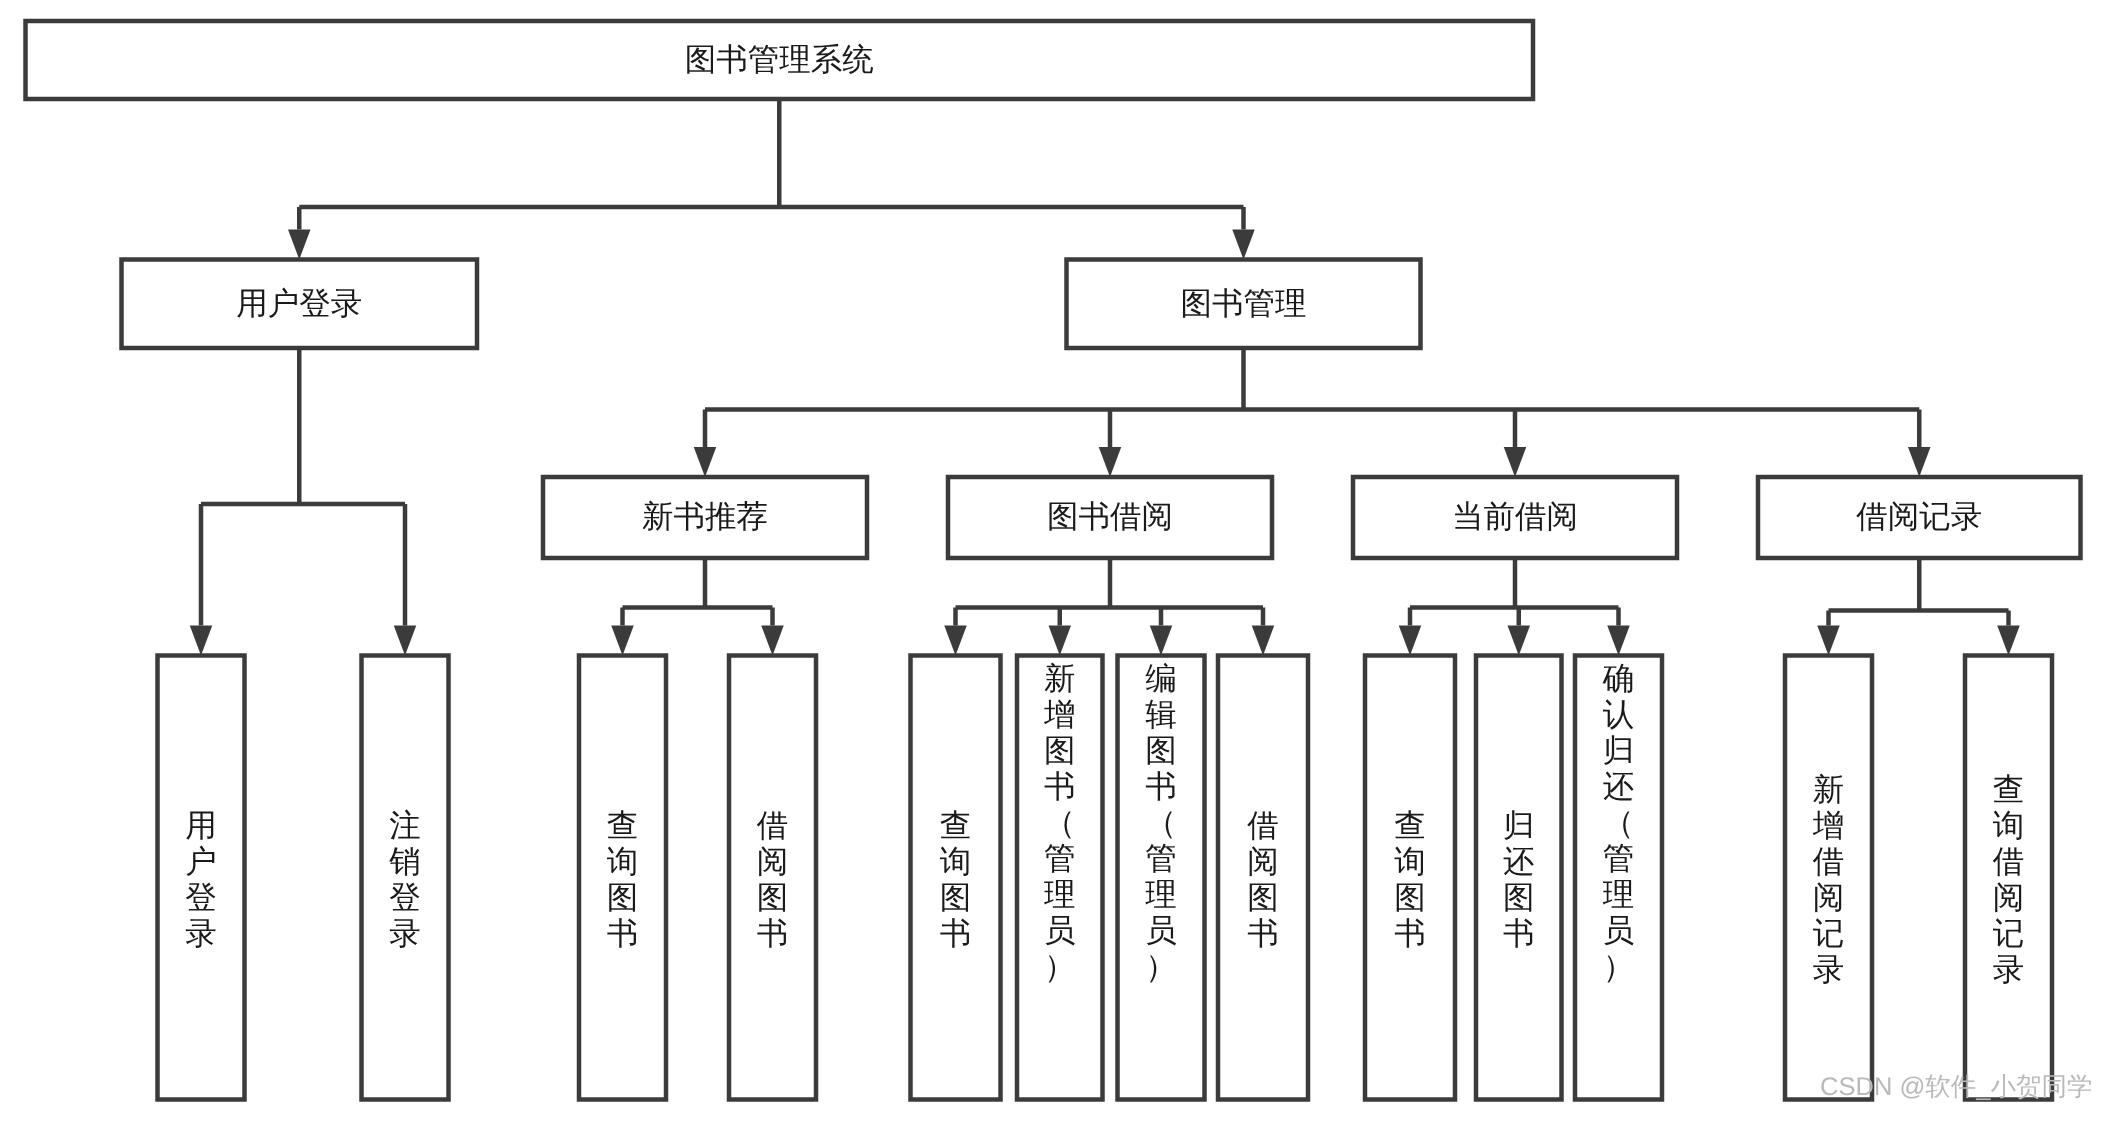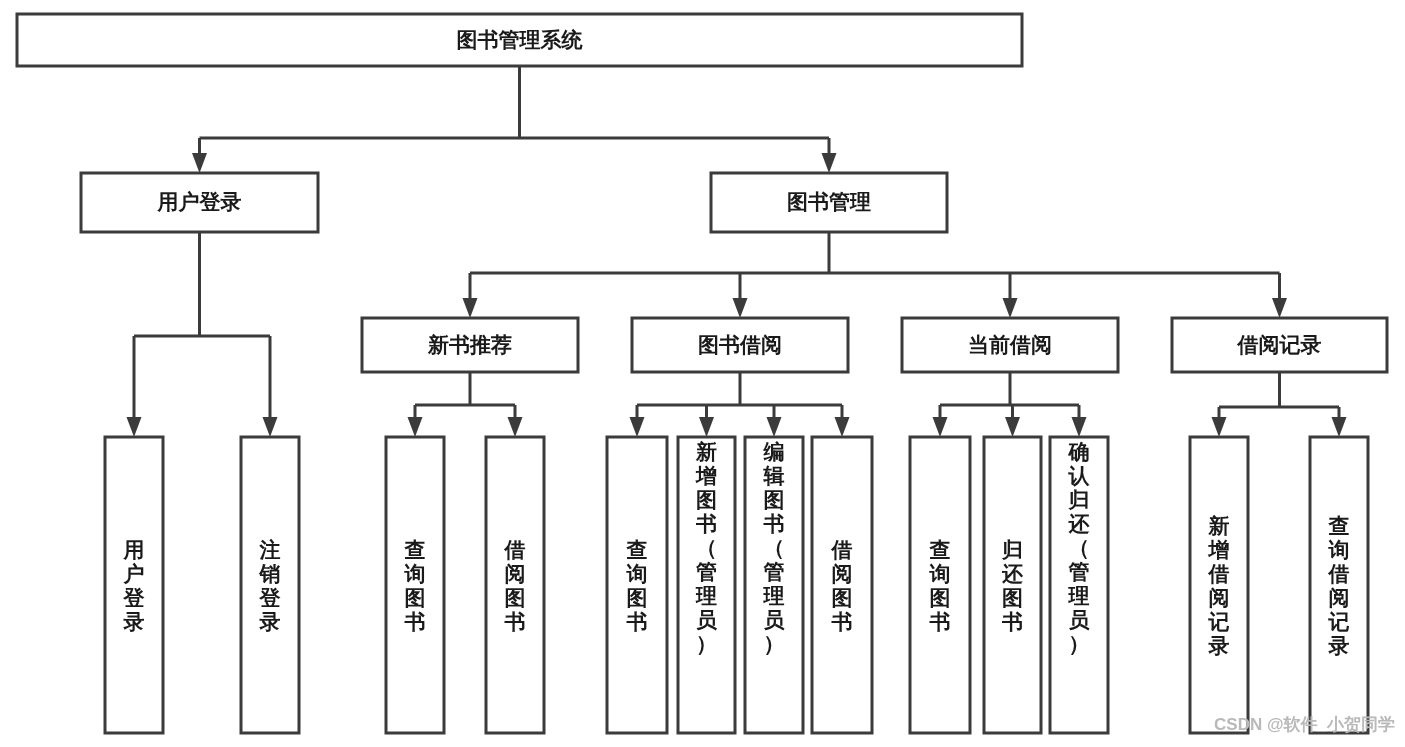--- a/index.html
+++ b/index.html
@@ -14,21 +14,20 @@
     font-family: "Liberation Sans", "DejaVu Sans", sans-serif;
     position: relative;
     overflow: hidden;
   }
   #diagram-root {
     position: absolute;
     left: 0;
     top: 0;
     width: 1405px;
     height: 747px;
-    font-weight: bold;
   }
   svg.diagram-canvas {
     display: block;
     width: 1405px;
     height: 747px;
   }
   .node-box {
     fill: #ffffff;
     stroke: #3b3b3b;
     stroke-width: 3;

